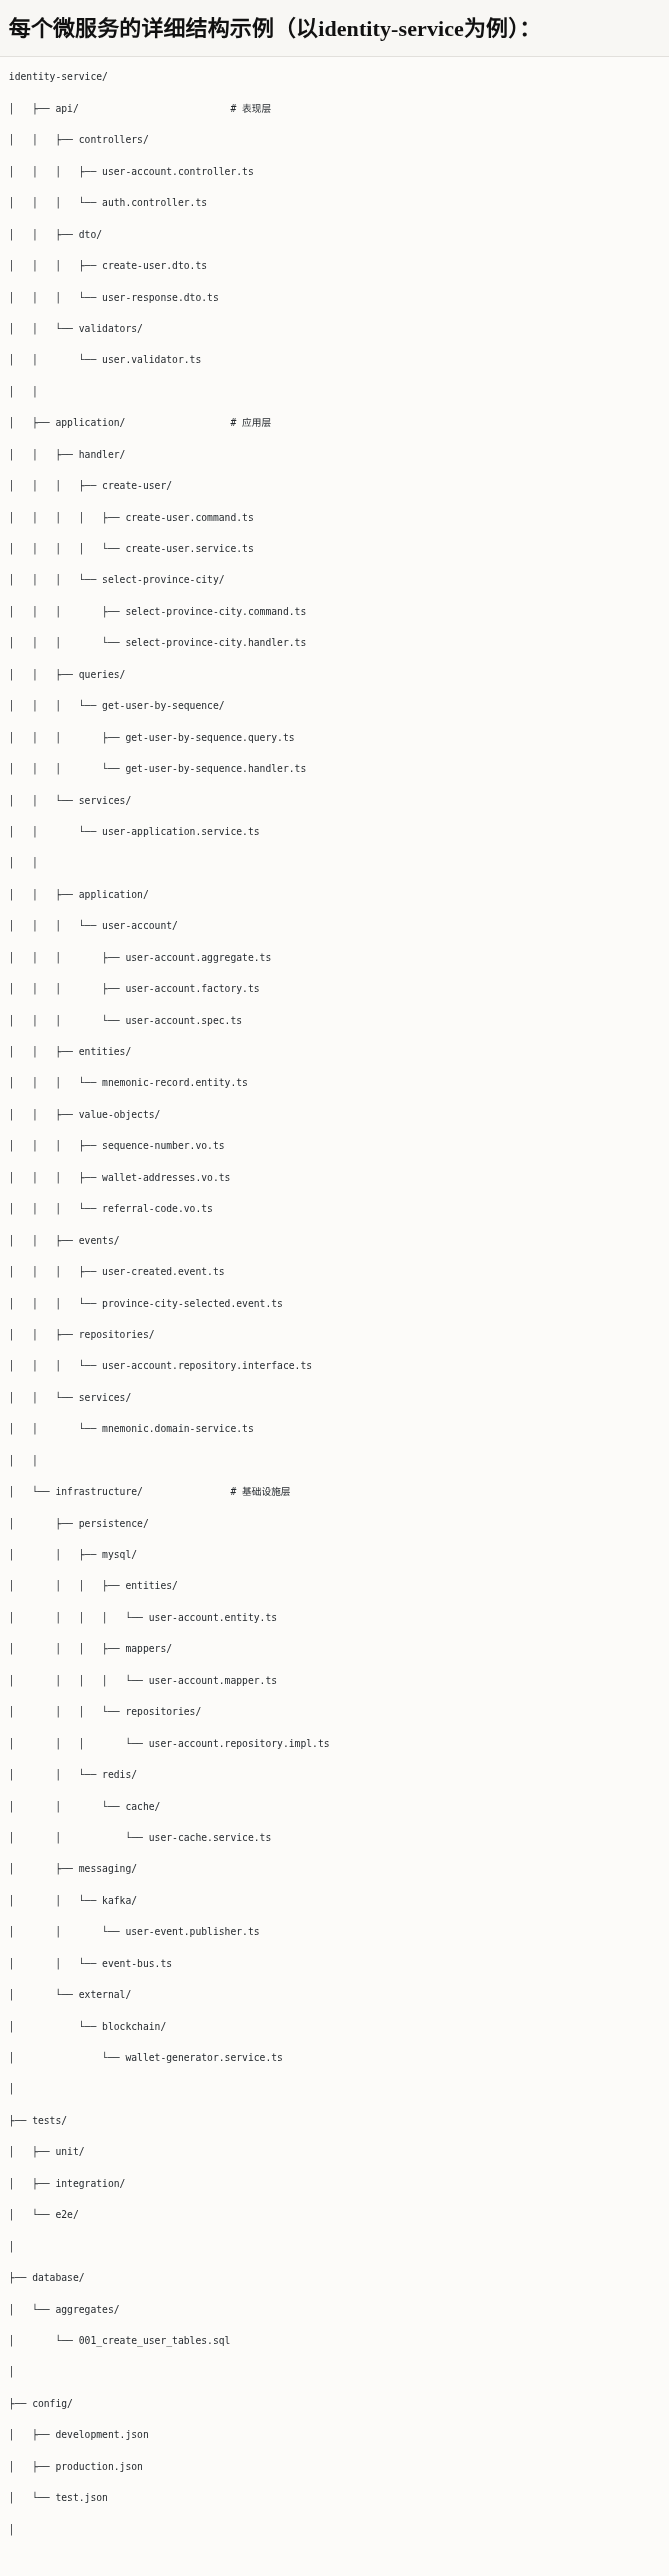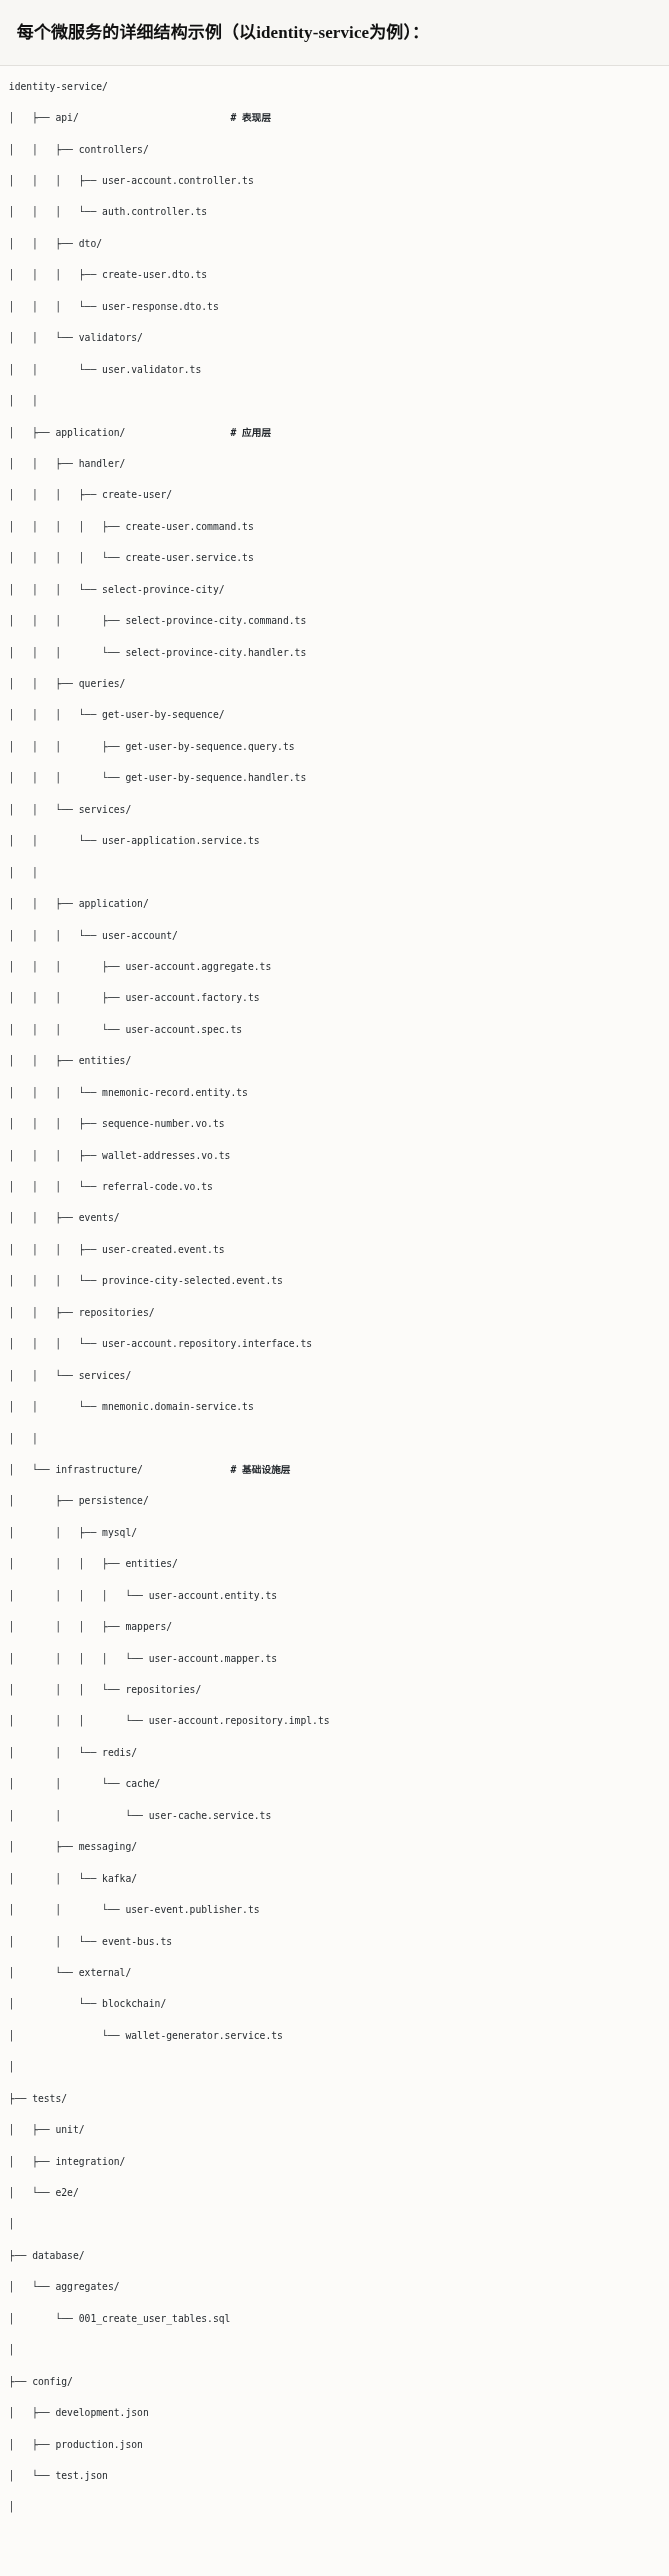--- a/index.html
+++ b/index.html
@@ -19,47 +19,47 @@
     box-sizing: border-box;
   }
 
   
   .header-block {
     padding: 13.8px 8.8px 12.5px 8.8px;
     border-bottom: 0.6px solid #e2e0dc;
     background: #f8f7f4;
   }
   .doc-title {
-    font-size: 17px;
+    font-size: 22px;
     font-weight: bold;
     line-height: 1.35;
     letter-spacing: 0.1px;
     color: #111111;
-    margin: 8px;
+    margin: 0;
     font-family: "Liberation Serif", "DejaVu Serif", serif;
   }
 
   
   .tree-block {
     background: #fcfbf9;
     padding: 12.5px 8.8px 13.8px 8.8px;
     border-bottom: 0.6px solid #e2e0dc;
   }
   pre.tree {
     margin: 0;
     font-family: "DejaVu Sans Mono", "Liberation Mono", monospace;
     font-size: 9.7px;
     line-height: 1.62;
     color: #24292e;
     white-space: pre;
     overflow: visible;
     letter-spacing: 0;
   }
   .tree .ln { display: block; }
-  .tree .cmt { color: #24292e; font-weight: bold; }
+  .tree .cmt { color: #24292e; }
 </style>
 </head>
 <body>
 
 <div class="page">
 
   <div class="header-block">
     <h1 class="doc-title">每个微服务的详细结构示例（以identity-service为例）：</h1>
   </div>
 
@@ -90,20 +90,21 @@
 <span class="ln">│   │   └── services/</span>
 <span class="ln">│   │       └── user-application.service.ts</span>
 <span class="ln">│   │</span>
 <span class="ln">│   │   ├── application/</span>
 <span class="ln">│   │   │   └── user-account/</span>
 <span class="ln">│   │   │       ├── user-account.aggregate.ts</span>
 <span class="ln">│   │   │       ├── user-account.factory.ts</span>
 <span class="ln">│   │   │       └── user-account.spec.ts</span>
 <span class="ln">│   │   ├── entities/</span>
 <span class="ln">│   │   │   └── mnemonic-record.entity.ts</span>
+<span class="ln">│   │   ├── value-objects/</span>
 <span class="ln">│   │   │   ├── sequence-number.vo.ts</span>
 <span class="ln">│   │   │   ├── wallet-addresses.vo.ts</span>
 <span class="ln">│   │   │   └── referral-code.vo.ts</span>
 <span class="ln">│   │   ├── events/</span>
 <span class="ln">│   │   │   ├── user-created.event.ts</span>
 <span class="ln">│   │   │   └── province-city-selected.event.ts</span>
 <span class="ln">│   │   ├── repositories/</span>
 <span class="ln">│   │   │   └── user-account.repository.interface.ts</span>
 <span class="ln">│   │   └── services/</span>
 <span class="ln">│   │       └── mnemonic.domain-service.ts</span>

